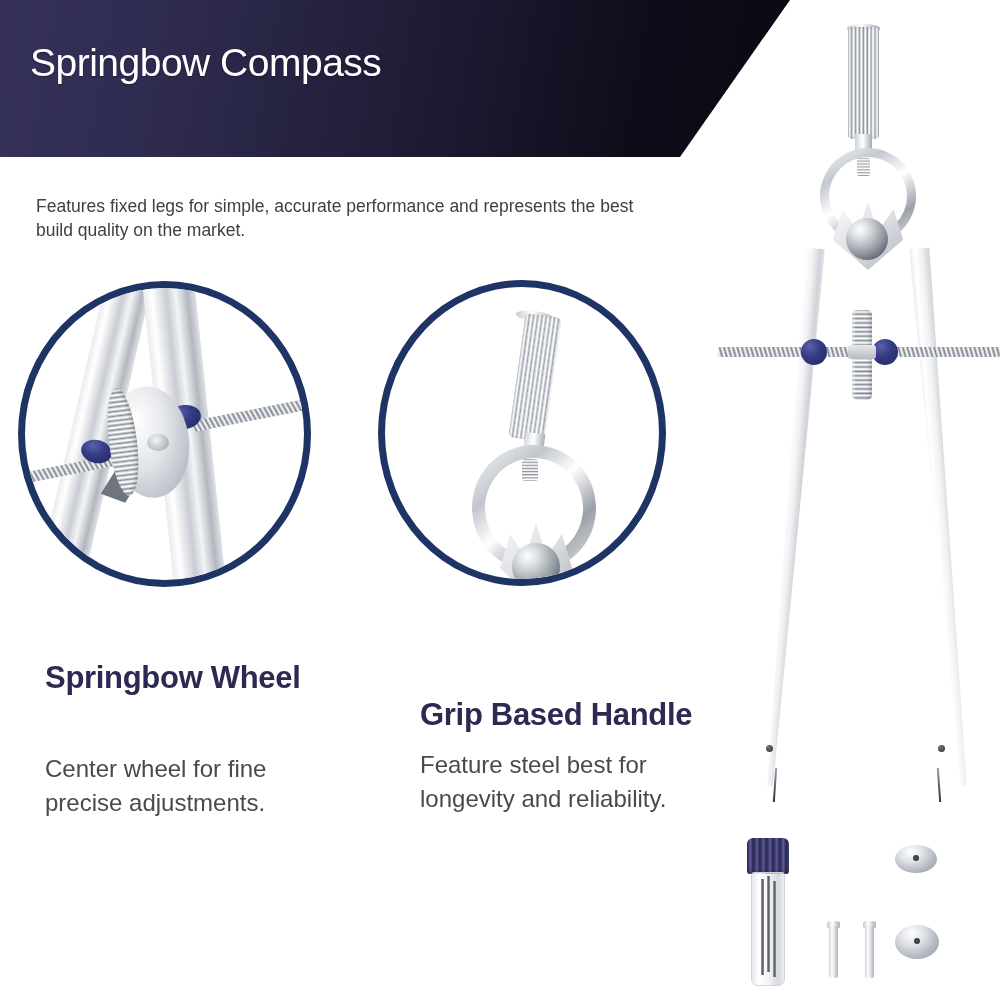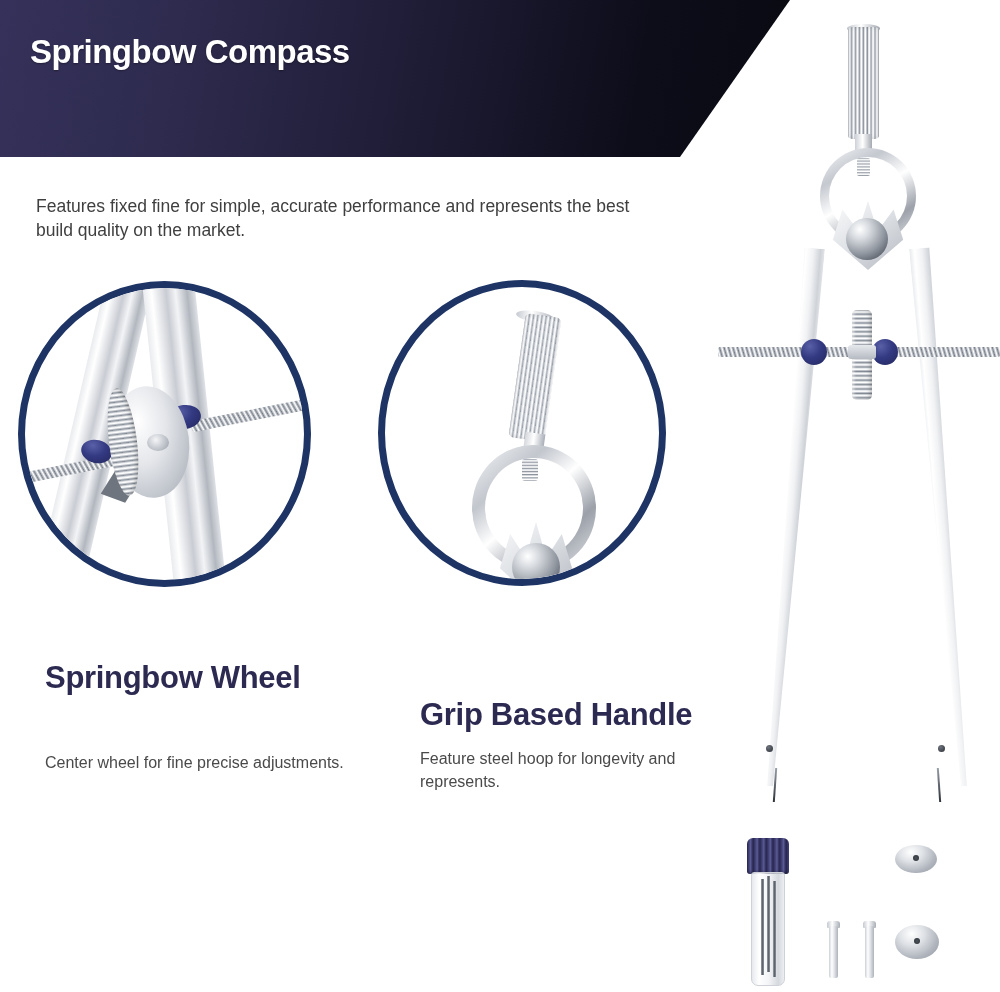--- a/index.html
+++ b/index.html
@@ -12,24 +12,24 @@
   }
 
   
   .banner {
     position:absolute; left:0; top:0; width:790px; height:157px;
     background:linear-gradient(100deg,#35315a 0%,#2e2b4f 22%,#1d1b33 55%,#0d0d1a 80%,#0a0a12 100%);
     -webkit-clip-path:polygon(0 0, 790px 0, 680px 157px, 0 157px);
     clip-path:polygon(0 0, 790px 0, 680px 157px, 0 157px);
   }
   .banner-title {
-    position:absolute; left:30px; top:34px;
+    position:absolute; left:30px; top:42px;
     color:#ffffff;
-    font-size:33px;
-    font-weight:bold;
+    font-size:39px;
+    font-weight:normal;
     letter-spacing:-0.5px;
     line-height:1.1;
     white-space:nowrap;
     text-shadow:0 1px 2px rgba(0,0,0,0.35);
   }
 
   
   .subtitle {
     position:absolute; left:36px; top:194px; width:600px;
     color:#3f3f3f;
@@ -171,21 +171,21 @@
     position:absolute;
     color:#2d2a52;
     font-size:31px;
     font-weight:bold;
     line-height:1.12;
     letter-spacing:-0.3px;
   }
   .feat-body {
     position:absolute;
     color:#4a4a4a;
-    font-size:16px;
+    font-size:24px;
     line-height:1.42;
   }
   #feat-1-title { left:45px;  top:661px; width:320px; }
   #feat-1-body  { left:45px;  top:752px; width:300px; }
   #feat-2-title { left:420px; top:698px; width:300px; }
   #feat-2-body  { left:420px; top:748px; width:260px; }
 
   
   #product { position:absolute; left:700px; top:0; width:300px; height:992px; }
 
@@ -342,21 +342,21 @@
   #pin-1-head { left:827px; top:921px; }
   #pin-2      { left:865px; top:926px; }
   #pin-2-head { left:863px; top:921px; }
 </style>
 </head>
 <body>
 
 <div class="banner"></div>
 <div class="banner-title">Springbow Compass</div>
 
-<div class="subtitle">Features fixed fine for simple, accurate performance and represents the best build quality on the market.</div>
+<div class="subtitle">Features fixed legs for simple, accurate performance and represents the best build quality on the market.</div>
 
 <div class="callout" id="callout-wheel">
   <div class="clipwrap">
     <div class="c1-top metal"></div>
     <div class="c1-leg-a metal-v"></div>
     <div class="c1-leg-b metal-v"></div>
     <div class="c1-rod-l thread"></div>
     <div class="c1-rod-r thread"></div>
     <div class="c1-notch"></div>
     <div class="c1-dot-a"></div>
@@ -376,21 +376,21 @@
     <div class="c2-hoop-screw"></div>
     <div class="c2-star"></div>
     <div class="c2-ball"></div>
   </div>
 </div>
 
 <div class="feat-title" id="feat-1-title">Springbow Wheel</div>
 <div class="feat-body" id="feat-1-body">Center wheel for fine precise adjustments.</div>
 
 <div class="feat-title" id="feat-2-title">Grip Based Handle</div>
-<div class="feat-body" id="feat-2-body">Feature steel hoop for longevity and represents.</div>
+<div class="feat-body" id="feat-2-body">Feature steel best for longevity and reliability.</div>
 
 <div id="product"></div>
 
 <div class="p-handle-top"></div>
 <div class="p-handle"></div>
 <div class="p-neck"></div>
 <div class="p-hoop"></div>
 <div class="p-hoop-screw"></div>
 
 <div class="p-leg p-leg-left"></div>

